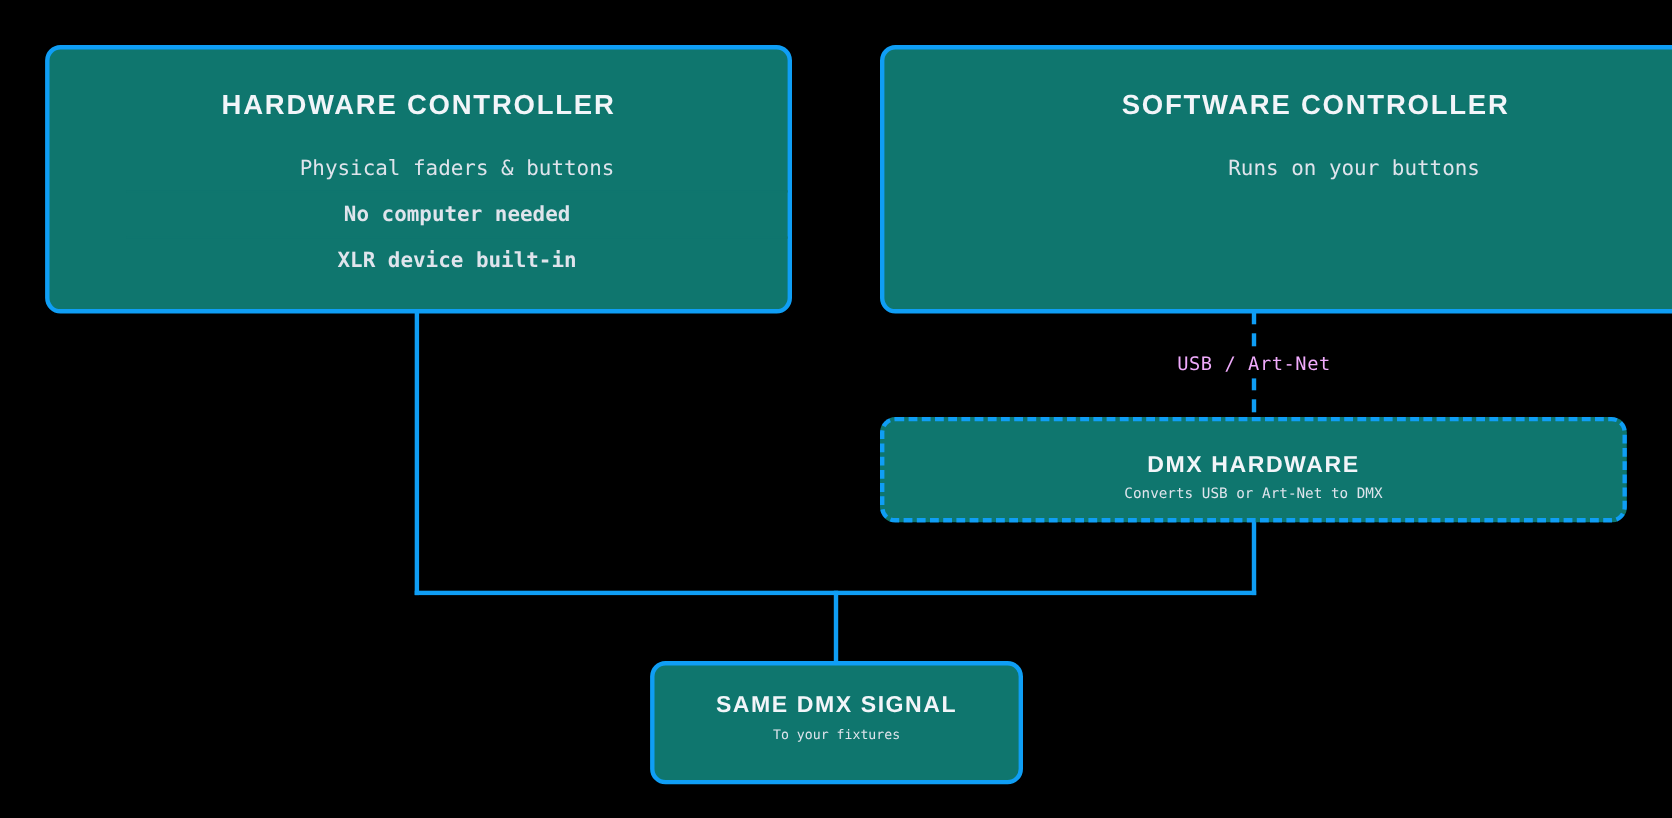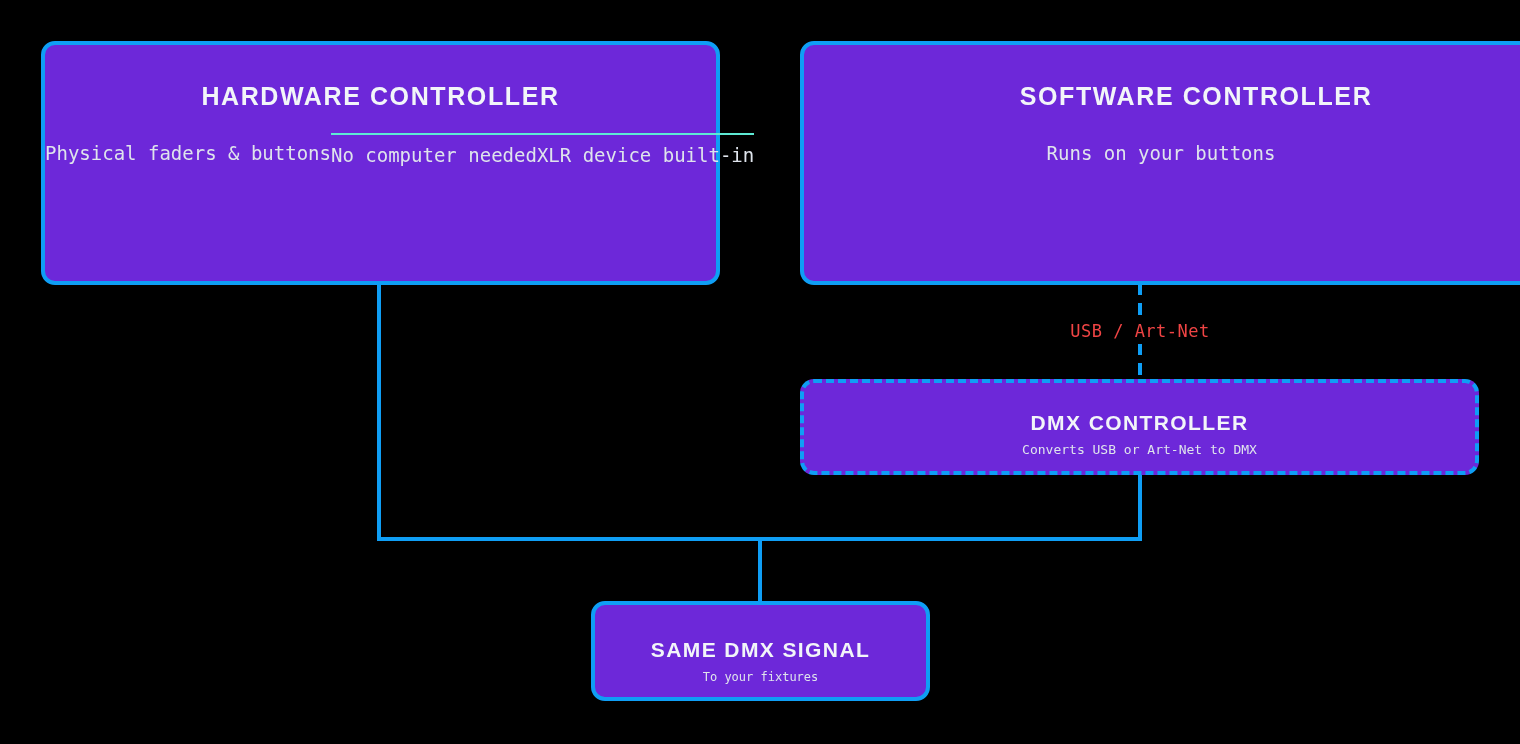--- a/index.html
+++ b/index.html
@@ -45,34 +45,34 @@
     width: 4px;
     background-image: linear-gradient(to bottom,
         #0f9ef5 0, #0f9ef5 12px,
         rgba(0,0,0,0) 12px, rgba(0,0,0,0) 20px);
     background-size: 4px 20px;
     background-repeat: repeat-y;
   }
 
   .edge-label {
     position: absolute;
-    color: #ef4444;
+    color: #f0abfc;
     font-family: "DejaVu Sans Mono", "Liberation Mono", monospace;
     font-size: 17px;
     letter-spacing: 0.5px;
     white-space: nowrap;
     background: #000000;
     padding: 3px 10px;
     transform: translate(-50%, -50%);
   }
 
   
   .node {
     position: absolute;
-    background: #6d28d9;
+    background: #0f766e;
     border: 4px solid #0f9ef5;
     border-radius: 14px;
     box-sizing: border-box;
     display: flex;
     flex-direction: column;
     align-items: center;
   }
   .node.dashed {
     border-style: dashed;
     border-radius: 14px;
@@ -98,36 +98,37 @@
     padding-top: 36px;
   }
   .card .node-title {
     font-size: 25px;
     line-height: 30px;
   }
   .card .feature-list {
     margin-top: 22px;
     width: 100%;
     display: flex;
-    flex-direction: row;
-    align-items: flex-start;
+    flex-direction: column;
+    align-items: flex-end;
   }
   .card .feature {
     color: #dfe4ec;
     font-family: "DejaVu Sans Mono", "Liberation Mono", monospace;
     font-size: 19px;
     line-height: 22px;
     text-align: center;
     white-space: nowrap;
     padding: 9px 0;
     width: calc(100% - 70px);
     box-sizing: border-box;
   }
   .card .feature + .feature {
-    border-top: 2px solid #5eead4;
+    border-top: 2px solid #0f766e;
+    font-weight: bold;
   }
 
   
   .iface .node-title {
     font-size: 21px;
     line-height: 25px;
     letter-spacing: 1.4px;
     margin-top: 27px;
   }
   .iface .node-sub {
@@ -179,22 +180,22 @@
   <div class="node card" style="left:800px; top:41px; width:792px; height:244px;">
     <div class="node-title">SOFTWARE CONTROLLER</div>
     <div class="feature-list">
       <div class="feature">Runs on your buttons</div>
     </div>
   </div>
 
   <div class="edge-label" style="left:1140px; top:331px;">USB / Art-Net</div>
 
   <div class="node iface dashed" style="left:800px; top:379px; width:679px; height:96px;">
-    <div class="node-title">DMX CONTROLLER</div>
+    <div class="node-title">DMX HARDWARE</div>
     <div class="node-sub">Converts USB or Art-Net to DMX</div>
   </div>
 
-  <div class="node signal" style="left:591px; top:601px; width:339px; height:100px;justify-content:center;">
+  <div class="node signal" style="left:591px; top:601px; width:339px; height:112px;">
     <div class="node-title">SAME DMX SIGNAL</div>
     <div class="node-sub">To your fixtures</div>
   </div>
 
 </div>
 
 </body></html>

